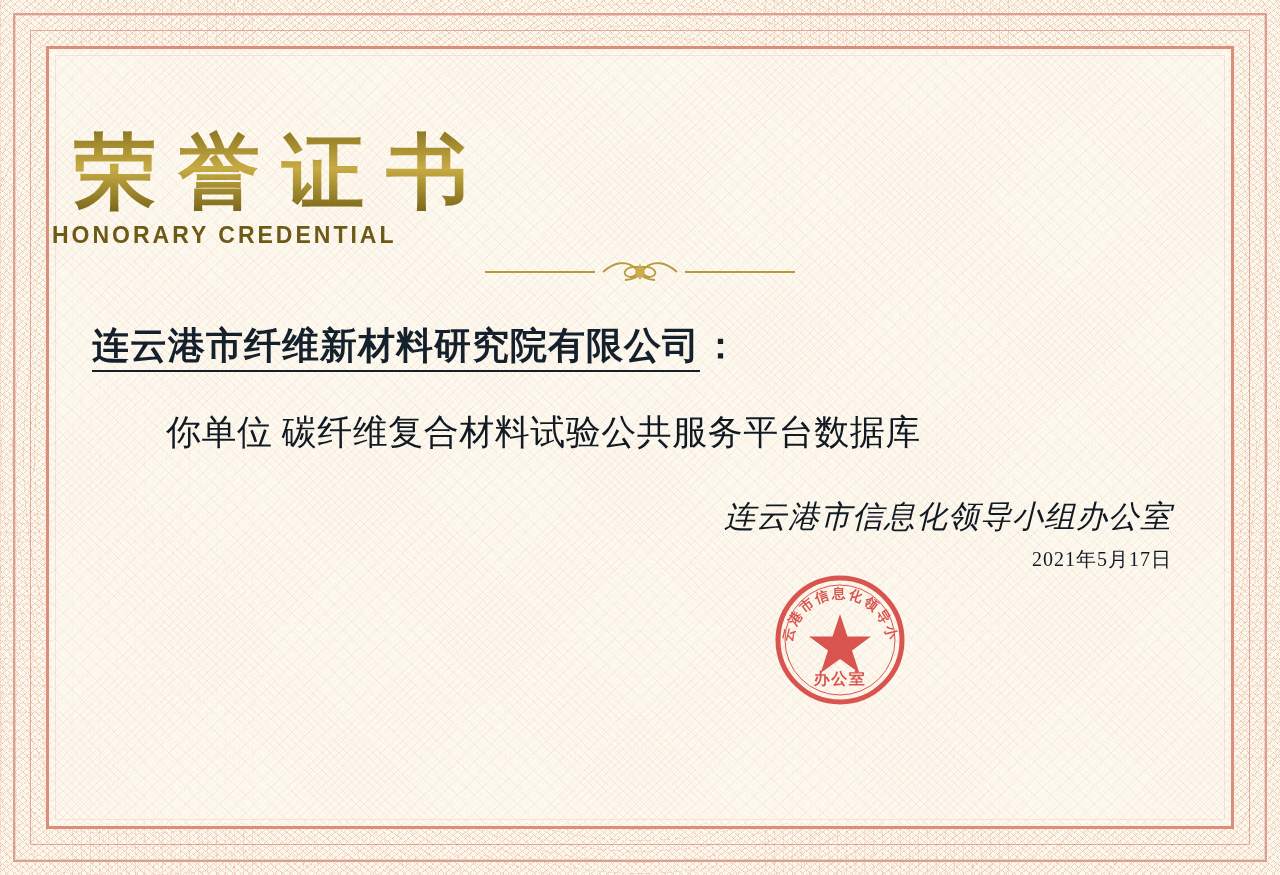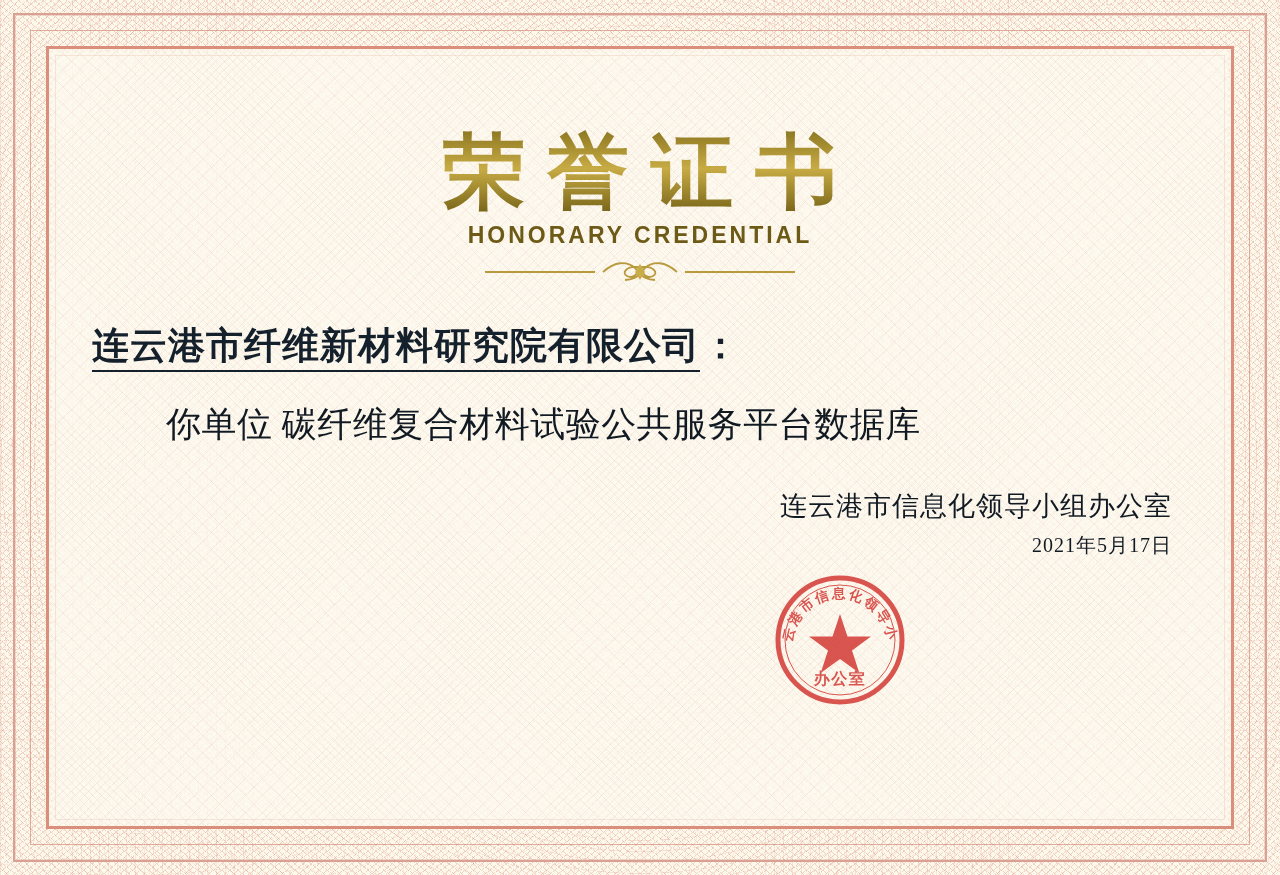--- a/index.html
+++ b/index.html
@@ -73,21 +73,21 @@
       repeating-linear-gradient(-45deg, rgba(200,120,102,0.10) 0px, rgba(200,120,102,0.10) 0.5px, rgba(255,255,255,0) 0.5px, rgba(255,255,255,0) 6px);
   }
 
   
   .content {
     position: absolute;
     left: 52px; top: 52px; right: 52px; bottom: 52px;
   }
 
   .title-block {
-    text-align: center;
+    text-align: left;
     padding-top: 76px;
   }
   .title-cn {
     font-family: "Liberation Serif", "DejaVu Serif", serif;
     font-size: 82px;
     font-weight: 700;
     letter-spacing: 22px;
     text-indent: 22px;
     color: #6b5a16;
     background: linear-gradient(180deg, #8a7520 0%, #c7ab44 45%, #6f5d14 100%);
@@ -122,40 +122,41 @@
   }
   .recipient .name {
     border-bottom: 2.5px solid #14202b;
     padding-bottom: 3px;
   }
   .recipient .colon {
     padding-left: 2px;
   }
 
   .body-text {
-    margin: 26px 46px 0 44px;
+    margin: 34px 46px 0 44px;
     font-family: "Liberation Serif", "DejaVu Serif", serif;
     font-size: 35px;
     line-height: 1.62;
     color: #111a23;
     text-align: justify;
     letter-spacing: 0.5px;
   }
   .body-text .indent { display: inline-block; width: 70px; }
 
   .signature {
     margin-top: 34px;
     text-align: right;
     padding-right: 56px;
     font-family: "Liberation Serif", "DejaVu Serif", serif;
     color: #111a23;
   }
   .sign-org {
-    font-size: 27px;
+    font-size: 31px;
     letter-spacing: 1px;
+    font-style: italic;
   }
   .sign-date {
     font-size: 20px;
     margin-top: 8px;
     letter-spacing: 1px;
   }
 
   
   .seal {
     position: absolute;

